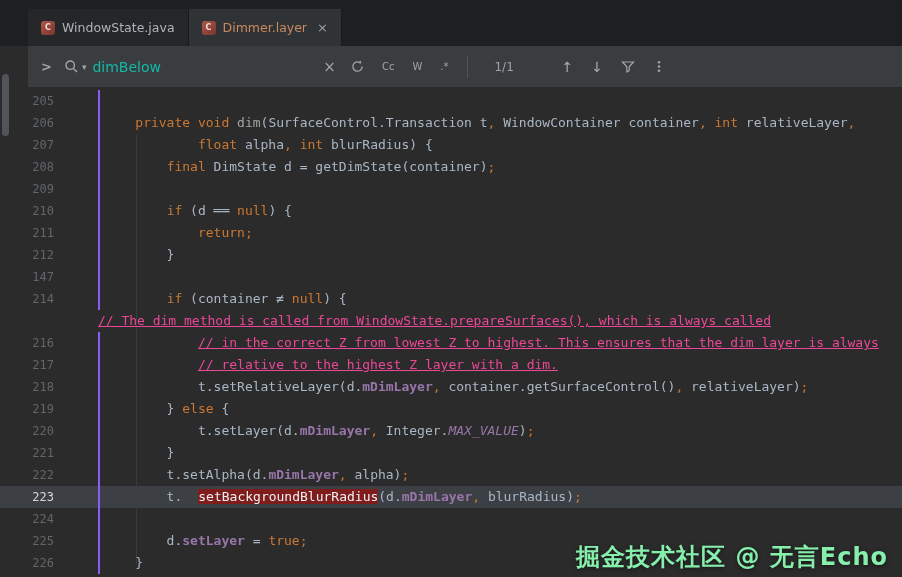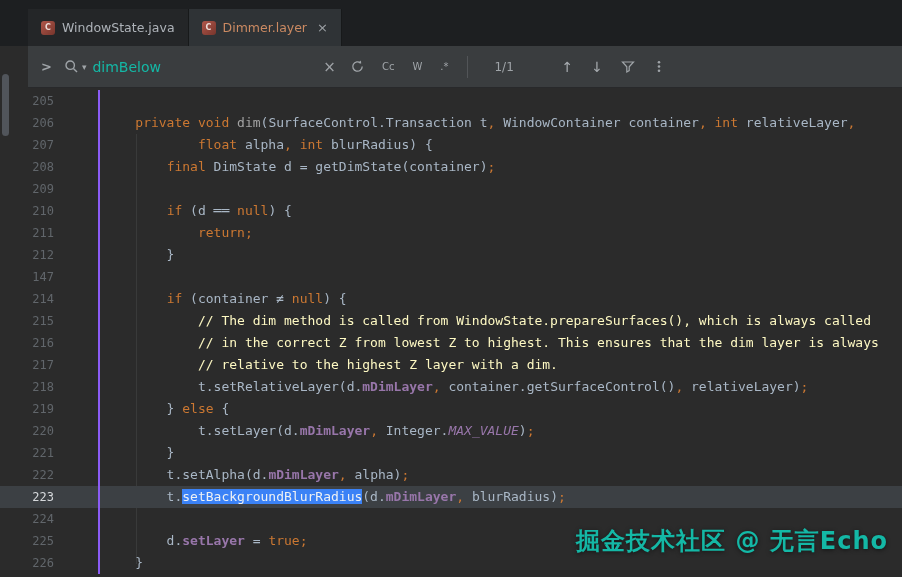--- a/index.html
+++ b/index.html
@@ -40,30 +40,30 @@
         font-family:"DejaVu Sans Mono","Liberation Mono",monospace;font-size:13px;line-height:22px;}
   .line{height:22px;display:flex;white-space:pre;}
   .ln{flex:0 0 100px;box-sizing:border-box;padding-right:44px;text-align:right;
       color:#61666b;font-size:12px;border-right:2px solid #8b5cf6;}
   .code-text{padding-left:4px;}
   .line.current{background:#3c4044;}
   .line.current .ln{color:#d6d9dc;}
   .tok-def{color:#a9b7c6;}
   .tok-kw{color:#cc7832;}
   .tok-fn{color:#a3a3a3;text-align:right;}
-  .tok-cm{color:#fef9c3;}
+  .tok-cm{color:#ec4899;text-decoration:underline;}
   .tok-fld{color:#9876aa;font-weight:bold;}
   .tok-const{color:#9876aa;font-style:italic;}
   .tok-pun{color:#cc7832;}
-  .tok-sel{background:#3b82f6;color:#eef1f4;}
+  .tok-sel{background:#7f1d1d;color:#eef1f4;margin-left:16px;}
 
   #guide{position:absolute;left:136px;top:134px;width:1px;height:430px;background:rgba(190,195,200,0.10);}
   .left-thumb{position:absolute;left:2px;top:74px;width:7px;height:62px;border-radius:4px;background:#51555b;z-index:6;}
 
-  .watermark{position:absolute;right:14px;bottom:20px;font-size:24px;font-weight:bold;color:#14b8a6;
+  .watermark{position:absolute;right:14px;bottom:4px;font-size:24px;font-weight:bold;color:#86efac;
              letter-spacing:1px;text-shadow:0 1px 4px rgba(0,0,0,.55);z-index:10;}
 </style>
 </head>
 <body>
 
 <div class="screen">
 
   <div class="tabbar">
     <div class="tab">
       <span class="tab-icon">C</span>
@@ -129,21 +129,21 @@
       <div class="line"><span class="ln">205</span><span class="code-text"></span></div>
       <div class="line"><span class="ln">206</span><span class="code-text"><span class="tok-def">    </span><span class="tok-kw">private</span><span class="tok-def"> </span><span class="tok-kw">void</span><span class="tok-def"> </span><span class="tok-fn">dim</span><span class="tok-def">(SurfaceControl.Transaction t</span><span class="tok-pun">,</span><span class="tok-def"> WindowContainer container</span><span class="tok-pun">,</span><span class="tok-def"> </span><span class="tok-kw">int</span><span class="tok-def"> relativeLayer</span><span class="tok-pun">,</span></span></div>
       <div class="line"><span class="ln">207</span><span class="code-text"><span class="tok-def">            </span><span class="tok-kw">float</span><span class="tok-def"> alpha</span><span class="tok-pun">,</span><span class="tok-def"> </span><span class="tok-kw">int</span><span class="tok-def"> blurRadius) {</span></span></div>
       <div class="line"><span class="ln">208</span><span class="code-text"><span class="tok-def">        </span><span class="tok-kw">final</span><span class="tok-def"> DimState d = getDimState(container)</span><span class="tok-pun">;</span></span></div>
       <div class="line"><span class="ln">209</span><span class="code-text"></span></div>
       <div class="line"><span class="ln">210</span><span class="code-text"><span class="tok-def">        </span><span class="tok-kw">if</span><span class="tok-def"> (d ══ </span><span class="tok-kw">null</span><span class="tok-def">) {</span></span></div>
       <div class="line"><span class="ln">211</span><span class="code-text"><span class="tok-def">            </span><span class="tok-kw">return</span><span class="tok-pun">;</span></span></div>
       <div class="line"><span class="ln">212</span><span class="code-text"><span class="tok-def">        }</span></span></div>
       <div class="line"><span class="ln">147</span><span class="code-text"></span></div>
       <div class="line"><span class="ln">214</span><span class="code-text"><span class="tok-def">        </span><span class="tok-kw">if</span><span class="tok-def"> (container ≠ </span><span class="tok-kw">null</span><span class="tok-def">) {</span></span></div>
-      <div class="line"><span class="ln">215</span><span class="code-text"><span class="tok-def">            </span><span class="tok-cm">// The dim method is called from WindowState.prepareSurfaces(), which is always called</span></span></div>
+      <div class="line"><span class="code-text"><span class="tok-def">            </span><span class="tok-cm">// The dim method is called from WindowState.prepareSurfaces(), which is always called</span></span></div>
       <div class="line"><span class="ln">216</span><span class="code-text"><span class="tok-def">            </span><span class="tok-cm">// in the correct Z from lowest Z to highest. This ensures that the dim layer is always</span></span></div>
       <div class="line"><span class="ln">217</span><span class="code-text"><span class="tok-def">            </span><span class="tok-cm">// relative to the highest Z layer with a dim.</span></span></div>
       <div class="line"><span class="ln">218</span><span class="code-text"><span class="tok-def">            t.setRelativeLayer(d.</span><span class="tok-fld">mDimLayer</span><span class="tok-pun">,</span><span class="tok-def"> container.getSurfaceControl()</span><span class="tok-pun">,</span><span class="tok-def"> relativeLayer)</span><span class="tok-pun">;</span></span></div>
       <div class="line"><span class="ln">219</span><span class="code-text"><span class="tok-def">        } </span><span class="tok-kw">else</span><span class="tok-def"> {</span></span></div>
       <div class="line"><span class="ln">220</span><span class="code-text"><span class="tok-def">            t.setLayer(d.</span><span class="tok-fld">mDimLayer</span><span class="tok-pun">,</span><span class="tok-def"> Integer.</span><span class="tok-const">MAX_VALUE</span><span class="tok-def">)</span><span class="tok-pun">;</span></span></div>
       <div class="line"><span class="ln">221</span><span class="code-text"><span class="tok-def">        }</span></span></div>
       <div class="line"><span class="ln">222</span><span class="code-text"><span class="tok-def">        t.setAlpha(d.</span><span class="tok-fld">mDimLayer</span><span class="tok-pun">,</span><span class="tok-def"> alpha)</span><span class="tok-pun">;</span></span></div>
       <div class="line current"><span class="ln">223</span><span class="code-text"><span class="tok-def">        t.</span><span class="tok-sel">setBackgroundBlurRadius</span><span class="tok-def">(d.</span><span class="tok-fld">mDimLayer</span><span class="tok-pun">,</span><span class="tok-def"> blurRadius)</span><span class="tok-pun">;</span></span></div>
       <div class="line"><span class="ln">224</span><span class="code-text"></span></div>
       <div class="line"><span class="ln">225</span><span class="code-text"><span class="tok-def">        d.</span><span class="tok-fld">setLayer</span><span class="tok-def"> = </span><span class="tok-kw">true</span><span class="tok-pun">;</span></span></div>

